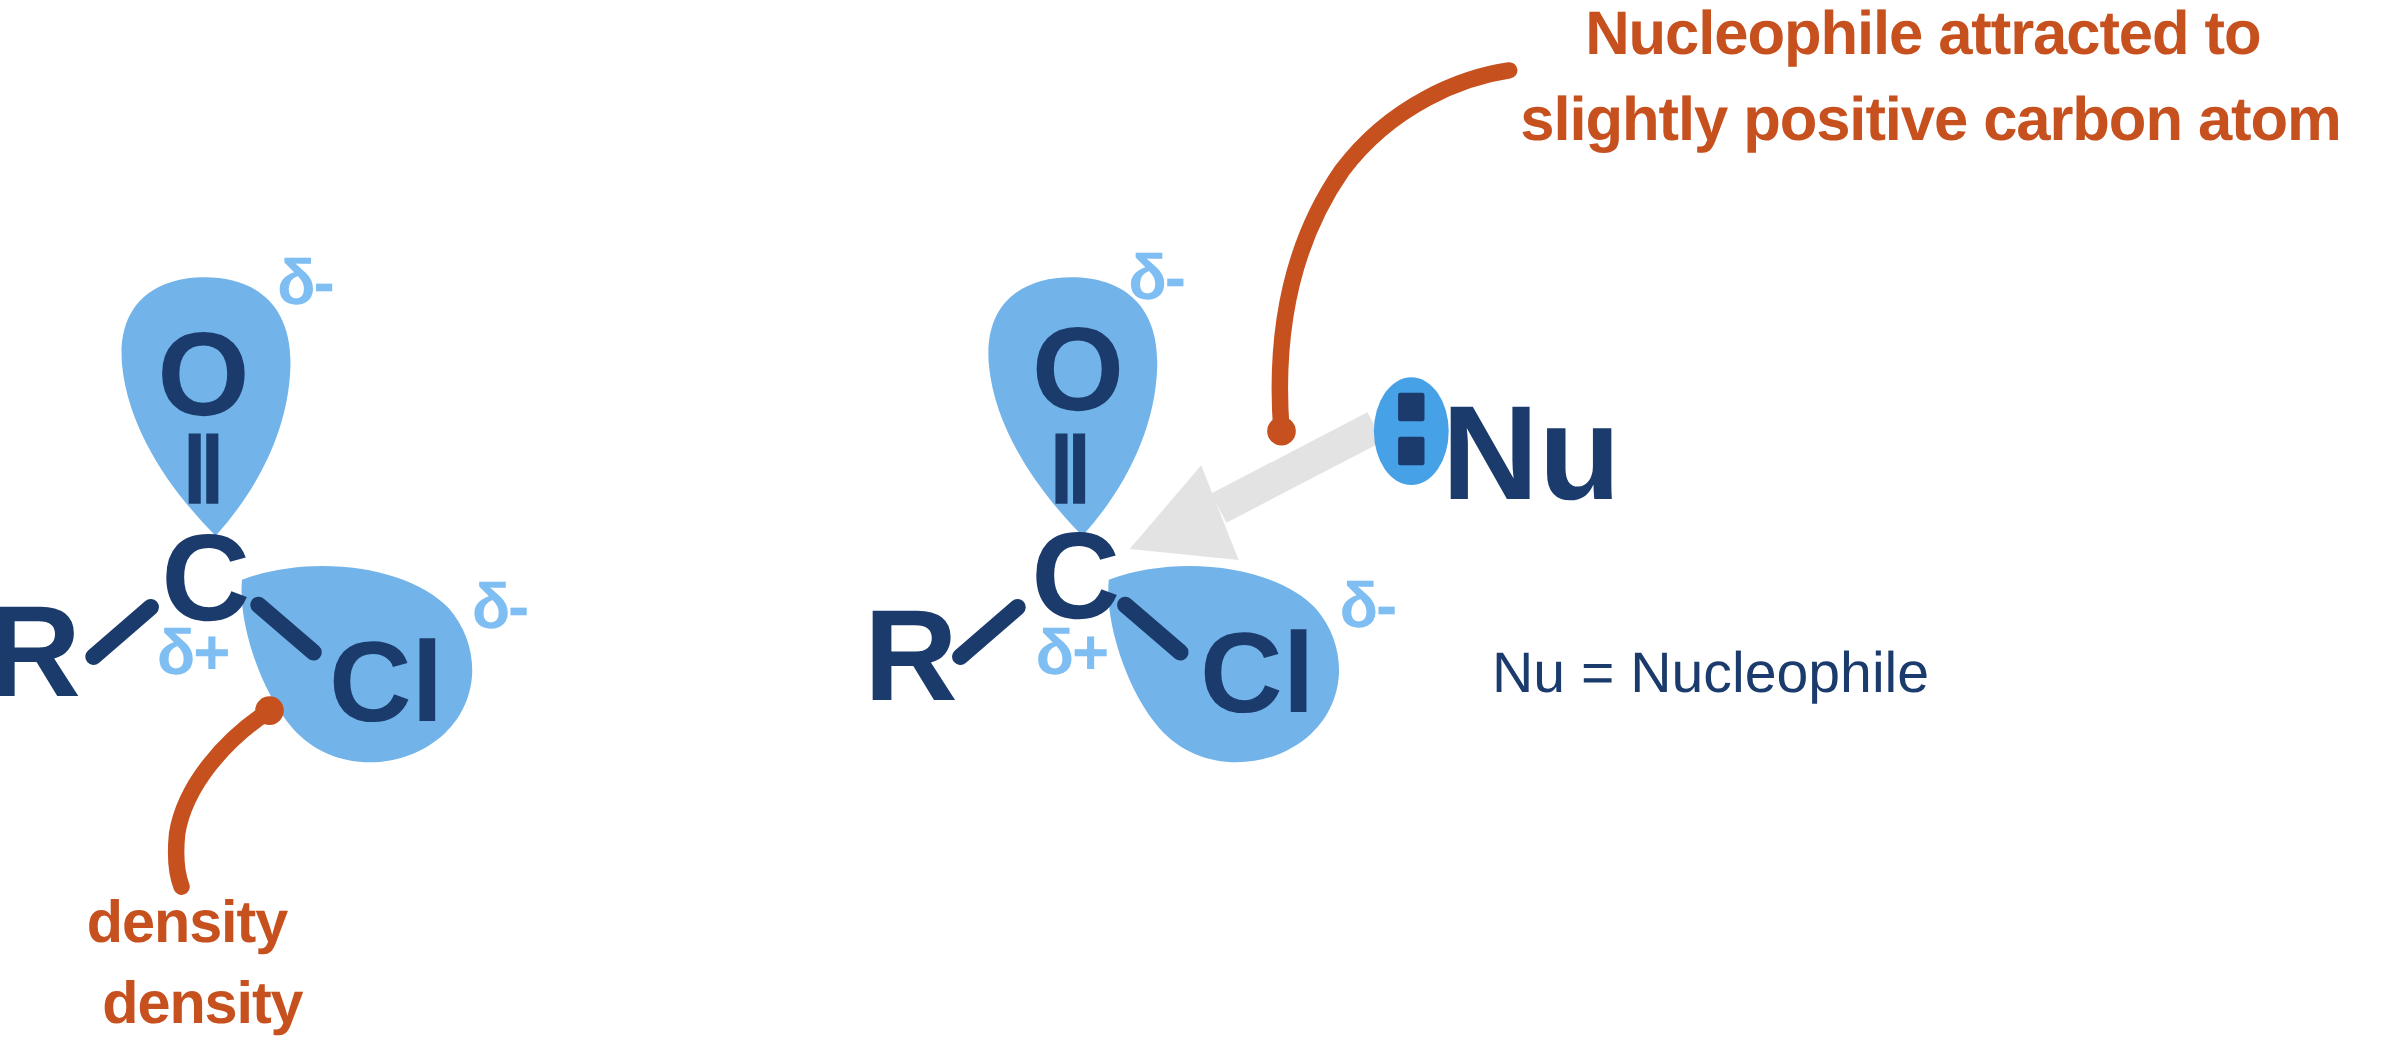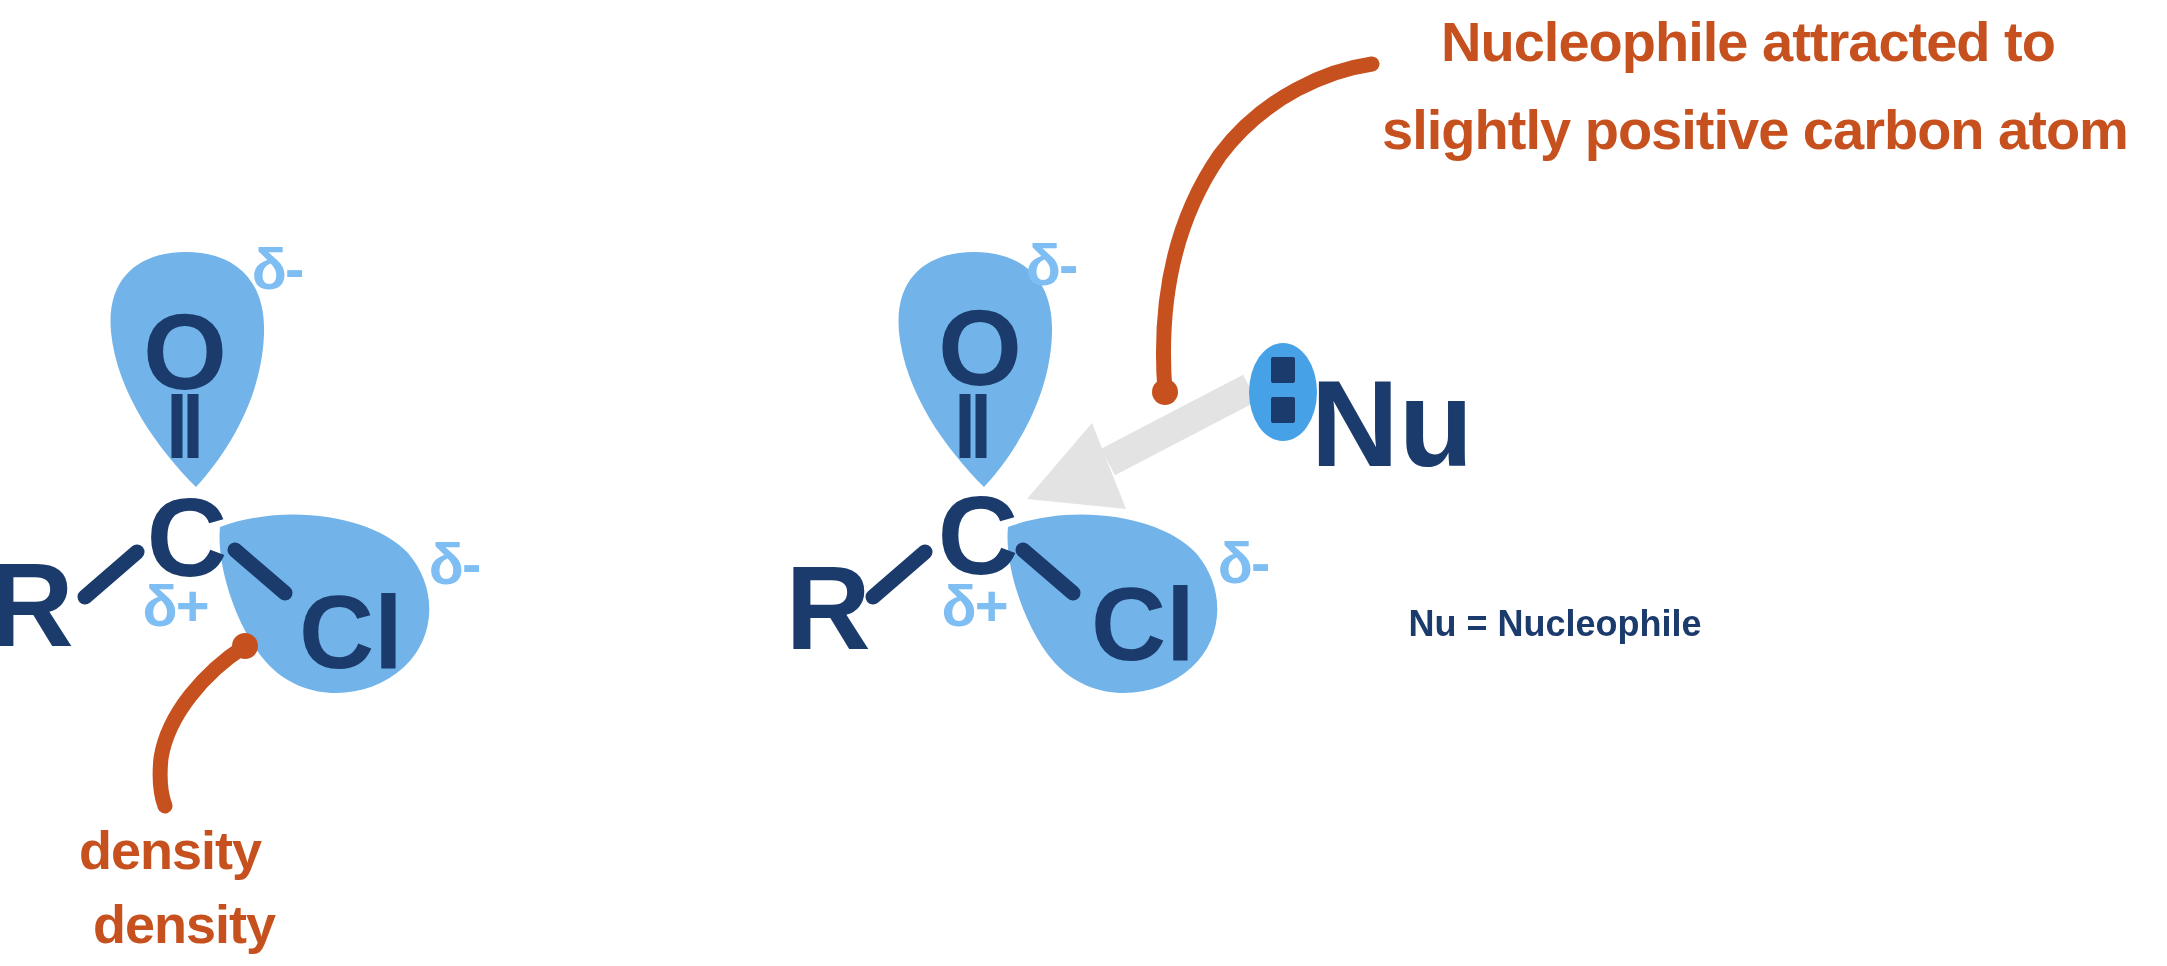--- a/index.html
+++ b/index.html
@@ -4,25 +4,25 @@
 <style>
   html,body { margin:0; padding:0; background:#ffffff; }
   .canvas {
     position:relative;
     width:2167px; height:966px;
     background:#ffffff;
     font-family:"Liberation Sans", sans-serif;
     overflow:hidden;
   }
   .layer { position:absolute; left:0; top:0; }
-  .abs { position:absolute; transform:translate(-50%,-50%); white-space:nowrap; line-height:1;margin-top:12px; }
+  .abs { position:absolute; transform:translate(-50%,-50%); white-space:nowrap; line-height:1; }
   .atom   { color:var(--navy); font-weight:bold; }
   .delta  { color:var(--lightblue); font-weight:bold; font-size:58px; letter-spacing:-2px; }
   .orangeText { color:var(--orange); font-weight:bold; letter-spacing:-1px; }
-  .legendText { color:var(--navy); font-weight:bold; font-size:36px; }
+  .legendText { color:var(--navy); font-weight:normal; font-size:52px; }
   .blob   { fill:var(--blob); }
   .bond   { stroke:var(--navy); stroke-width:15; stroke-linecap:round; }
   .dbond  { stroke:var(--navy); stroke-width:11; stroke-linecap:butt; }
   .arrowshaft { stroke:var(--gray); stroke-width:30; stroke-linecap:butt; }
   .arrowhead  { fill:var(--gray); }
   .nu-ellipse { fill:var(--nublue); }
   .lonepair   { fill:var(--navy); }
   .pointer    { stroke:var(--orange); stroke-width:15; fill:none; stroke-linecap:round; }
   .pointer-dot{ fill:var(--orange); }
 </style>
@@ -82,16 +82,16 @@
 
   <div class="abs atom" style="left:828px;  top:596px; font-size:118px;">R</div>
   <div class="abs atom" style="left:978px;  top:524px; font-size:112px;">C</div>
   <div class="abs atom" style="left:980px;  top:336px; font-size:108px;">O</div>
   <div class="abs atom" style="left:1143px; top:612px; font-size:104px;">Cl</div>
   <div class="abs delta" style="left:1051px; top:253px;">δ-</div>
   <div class="abs delta" style="left:974px;  top:594px;">δ+</div>
   <div class="abs delta" style="left:1243px; top:551px;">δ-</div>
   <div class="abs atom" style="left:1392px; top:412px; font-size:122px;">Nu</div>
   <div class="abs orangeText" style="left:1748px; top:30px;  font-size:56px;">Nucleophile attracted to</div>
-  <div class="abs orangeText" style="left:1755px; top:118px; font-size:56px;text-align:center;">slightly positive carbon atom</div>
+  <div class="abs orangeText" style="left:1755px; top:108px; font-size:56px;text-align:center;">slightly positive carbon atom</div>
   <div class="abs legendText" style="left:1555px; top:612px;">Nu = Nucleophile</div>
 
 </div>
 
 </body></html>

